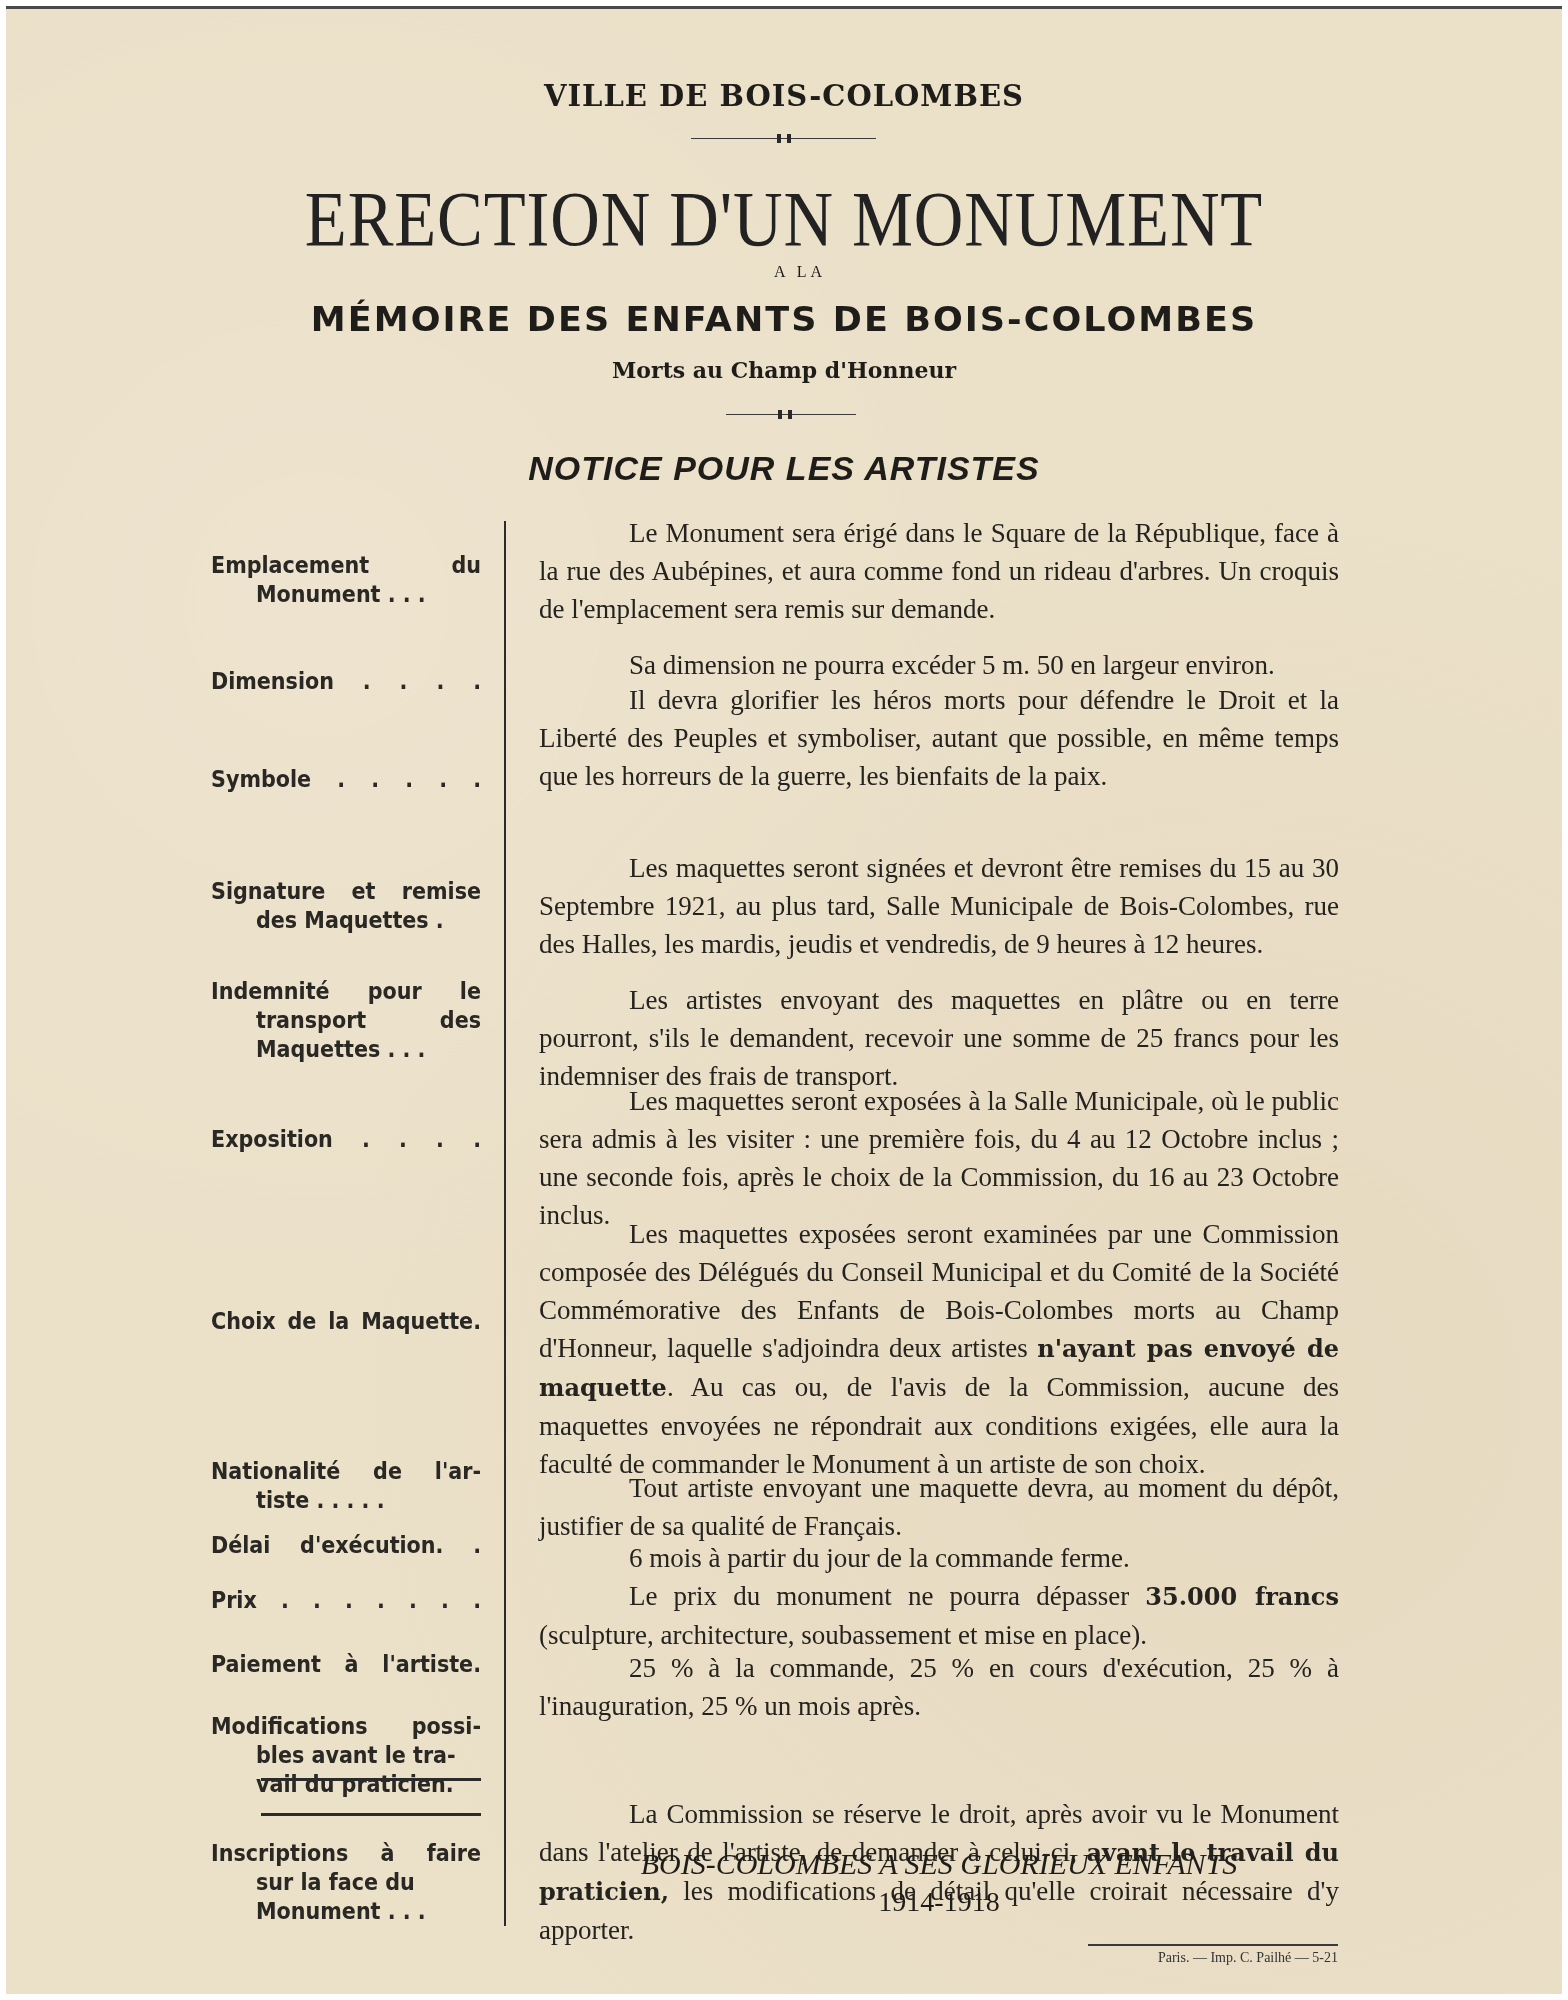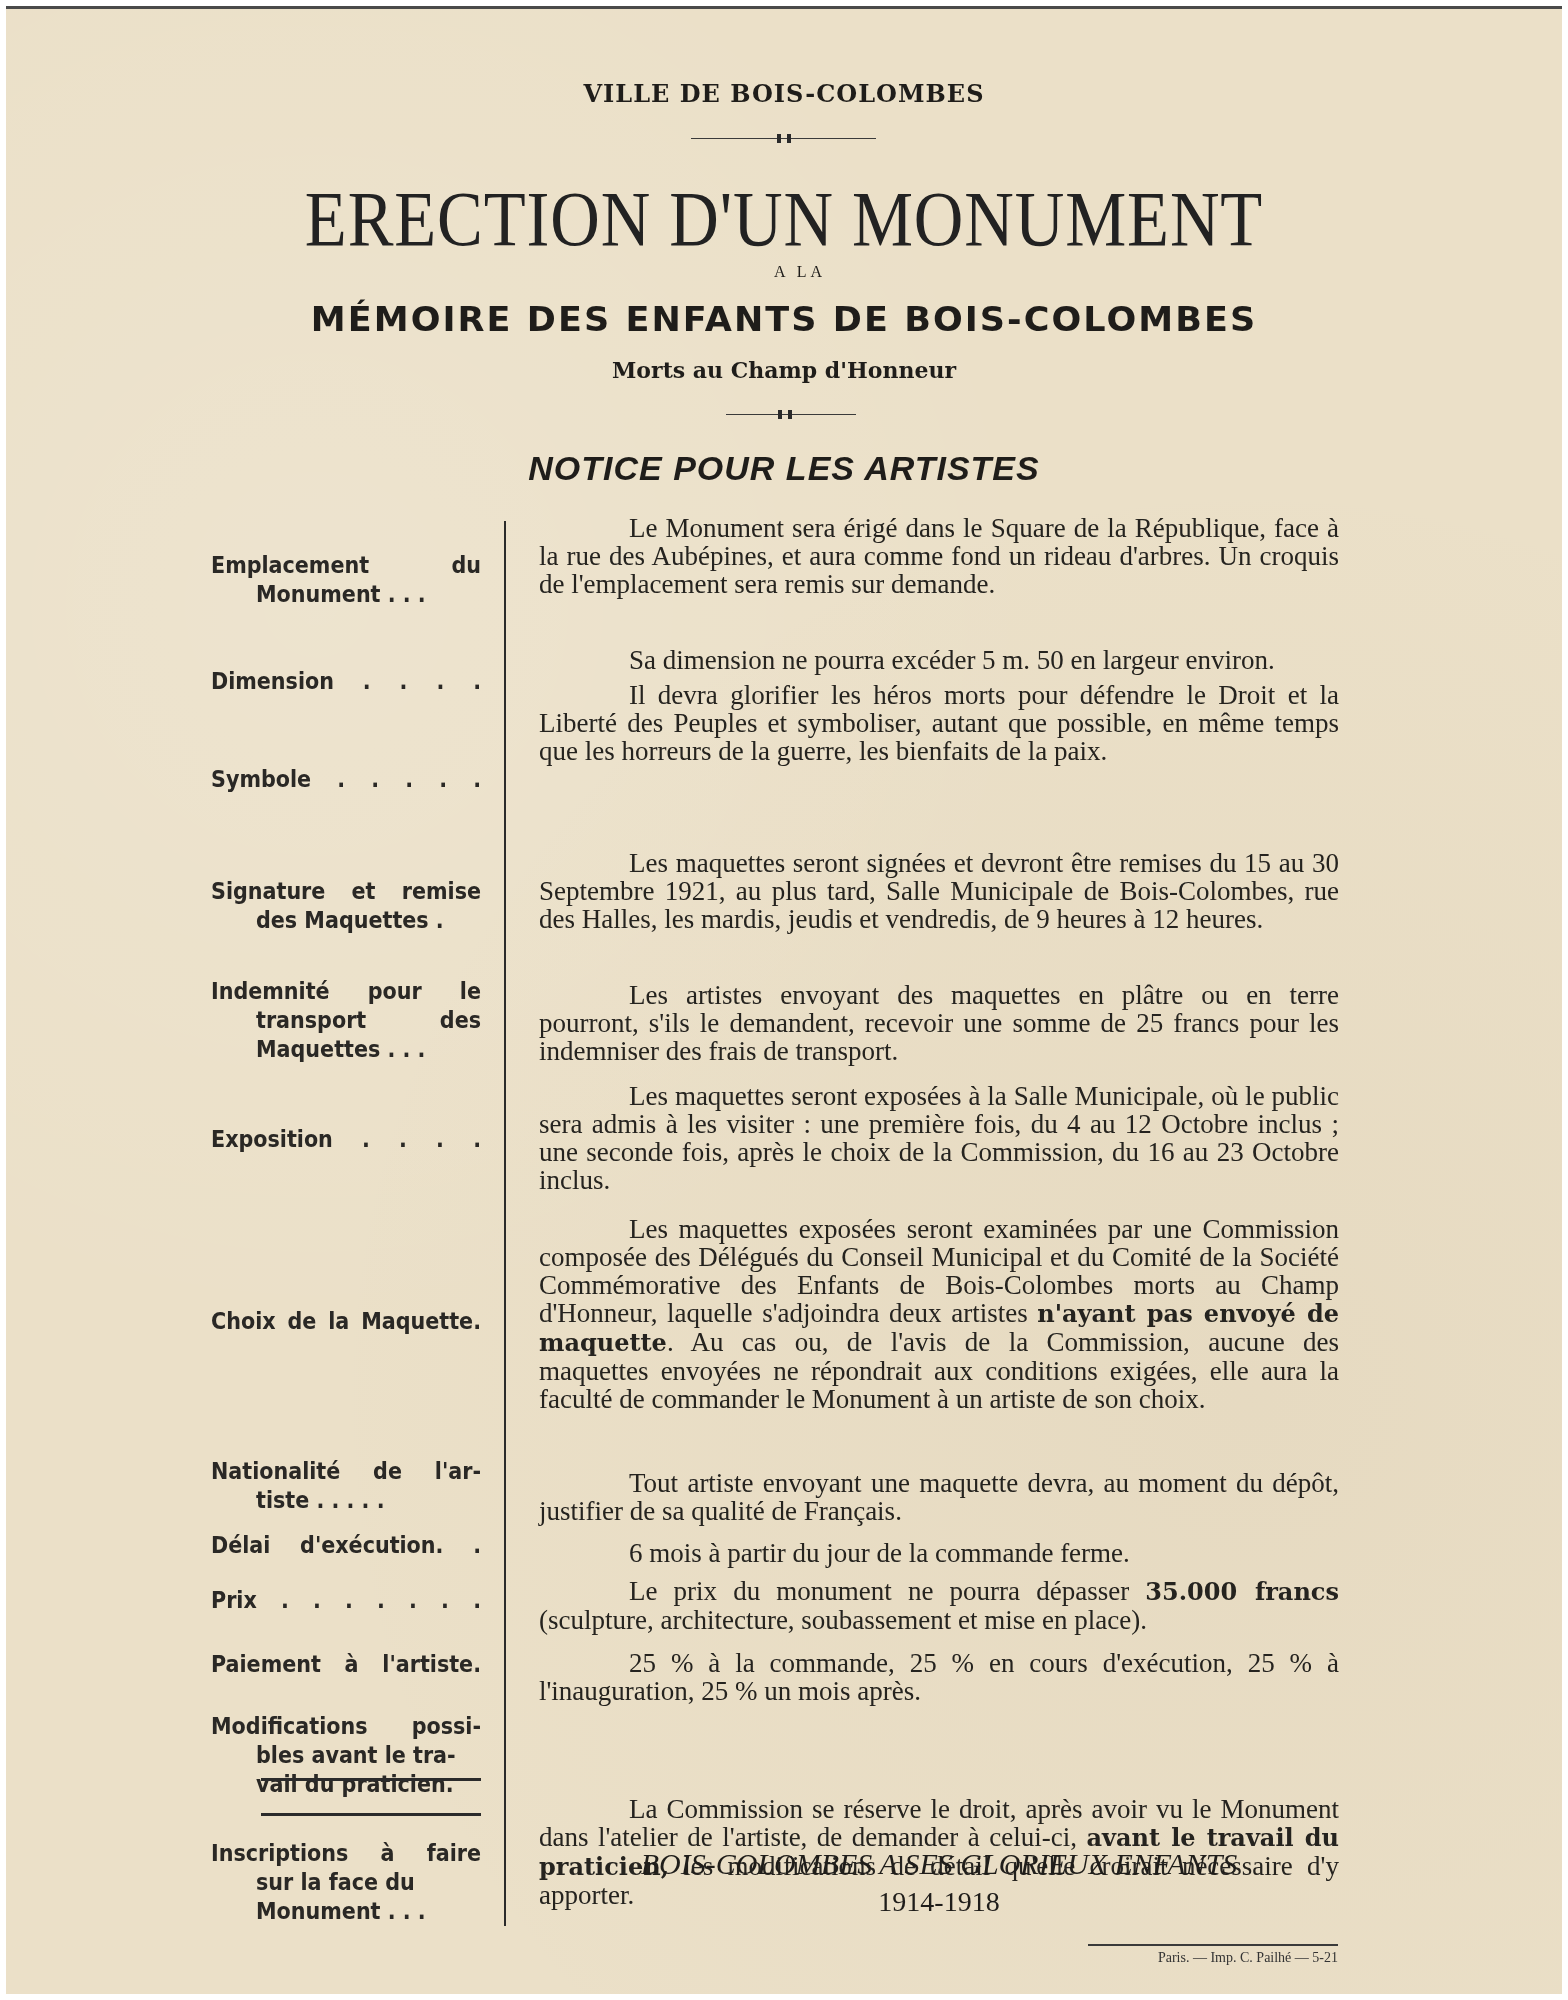--- a/index.html
+++ b/index.html
@@ -14,21 +14,21 @@
     background: #ebe0c8;
     background-image:
       radial-gradient(circle at 20% 30%, rgba(255,255,255,0.12), transparent 40%),
       radial-gradient(circle at 80% 70%, rgba(150,120,80,0.06), transparent 50%);
     border-top: 3px solid #4a4a4a;
     color: #1f1d1a;
   }
   .center { position: absolute; left: 0; width: 100%; text-align: center; }
   .ville {
     top: 70px;
-    font-family: "DejaVu Serif", serif; font-weight: bold; font-size: 24px; letter-spacing: 1px;
+    font-family: "DejaVu Serif", serif; font-weight: bold; font-size: 29px; letter-spacing: 1px;
   }
   .ornament { height: 12px; }
   .ornament .line { position: absolute; top: 5px; height: 1px; background: #3a3a3a; }
   .ornament .knot { position: absolute; top: 1px; width: 14px; height: 9px; }
   .ornament .knot::before, .ornament .knot::after {
     content: ""; position: absolute; top: 0; width: 4px; height: 9px; background: #2a2a2a;
   }
   .ornament .knot::before { left: 0; } .ornament .knot::after { right: 0; }
   .title {
     top: 165px;
@@ -49,21 +49,21 @@
   .vrule { position: absolute; left: 498px; top: 512px; width: 2px; height: 1405px; background: #2b2b2b; }
   .label {
     position: absolute; left: 205px; width: 270px;
     font-family: "DejaVu Sans Condensed", "DejaVu Sans", sans-serif; font-weight: bold;
     font-size: 23px; line-height: 29px; color: #2a2825; transform-origin: left top;
   }
   .label .l1 { display: block; text-align: justify; text-align-last: justify; }
   .label .l2 { display: block; padding-left: 45px; }
   .para {
     position: absolute; left: 533px; width: 800px;
-    font-family: "Liberation Serif", serif; font-size: 27px; line-height: 28px;
+    font-family: "Liberation Serif", serif; font-size: 27px; line-height: 38px;
     text-align: justify; text-indent: 90px; color: #25231f;
   }
   .para b { font-family: "DejaVu Serif", serif; font-size: 24px; }
   .inscription {
     position: absolute; left: 533px; width: 800px; text-align: center;
     font-family: "Liberation Serif", serif; font-style: italic; font-size: 30px; line-height: 38px;
   }
   .years { font-style: normal; font-size: 28px; }
   .underline-rule { position: absolute; left: 255px; width: 220px; height: 3px; background: #2b2b2b; }
   .imprint {

